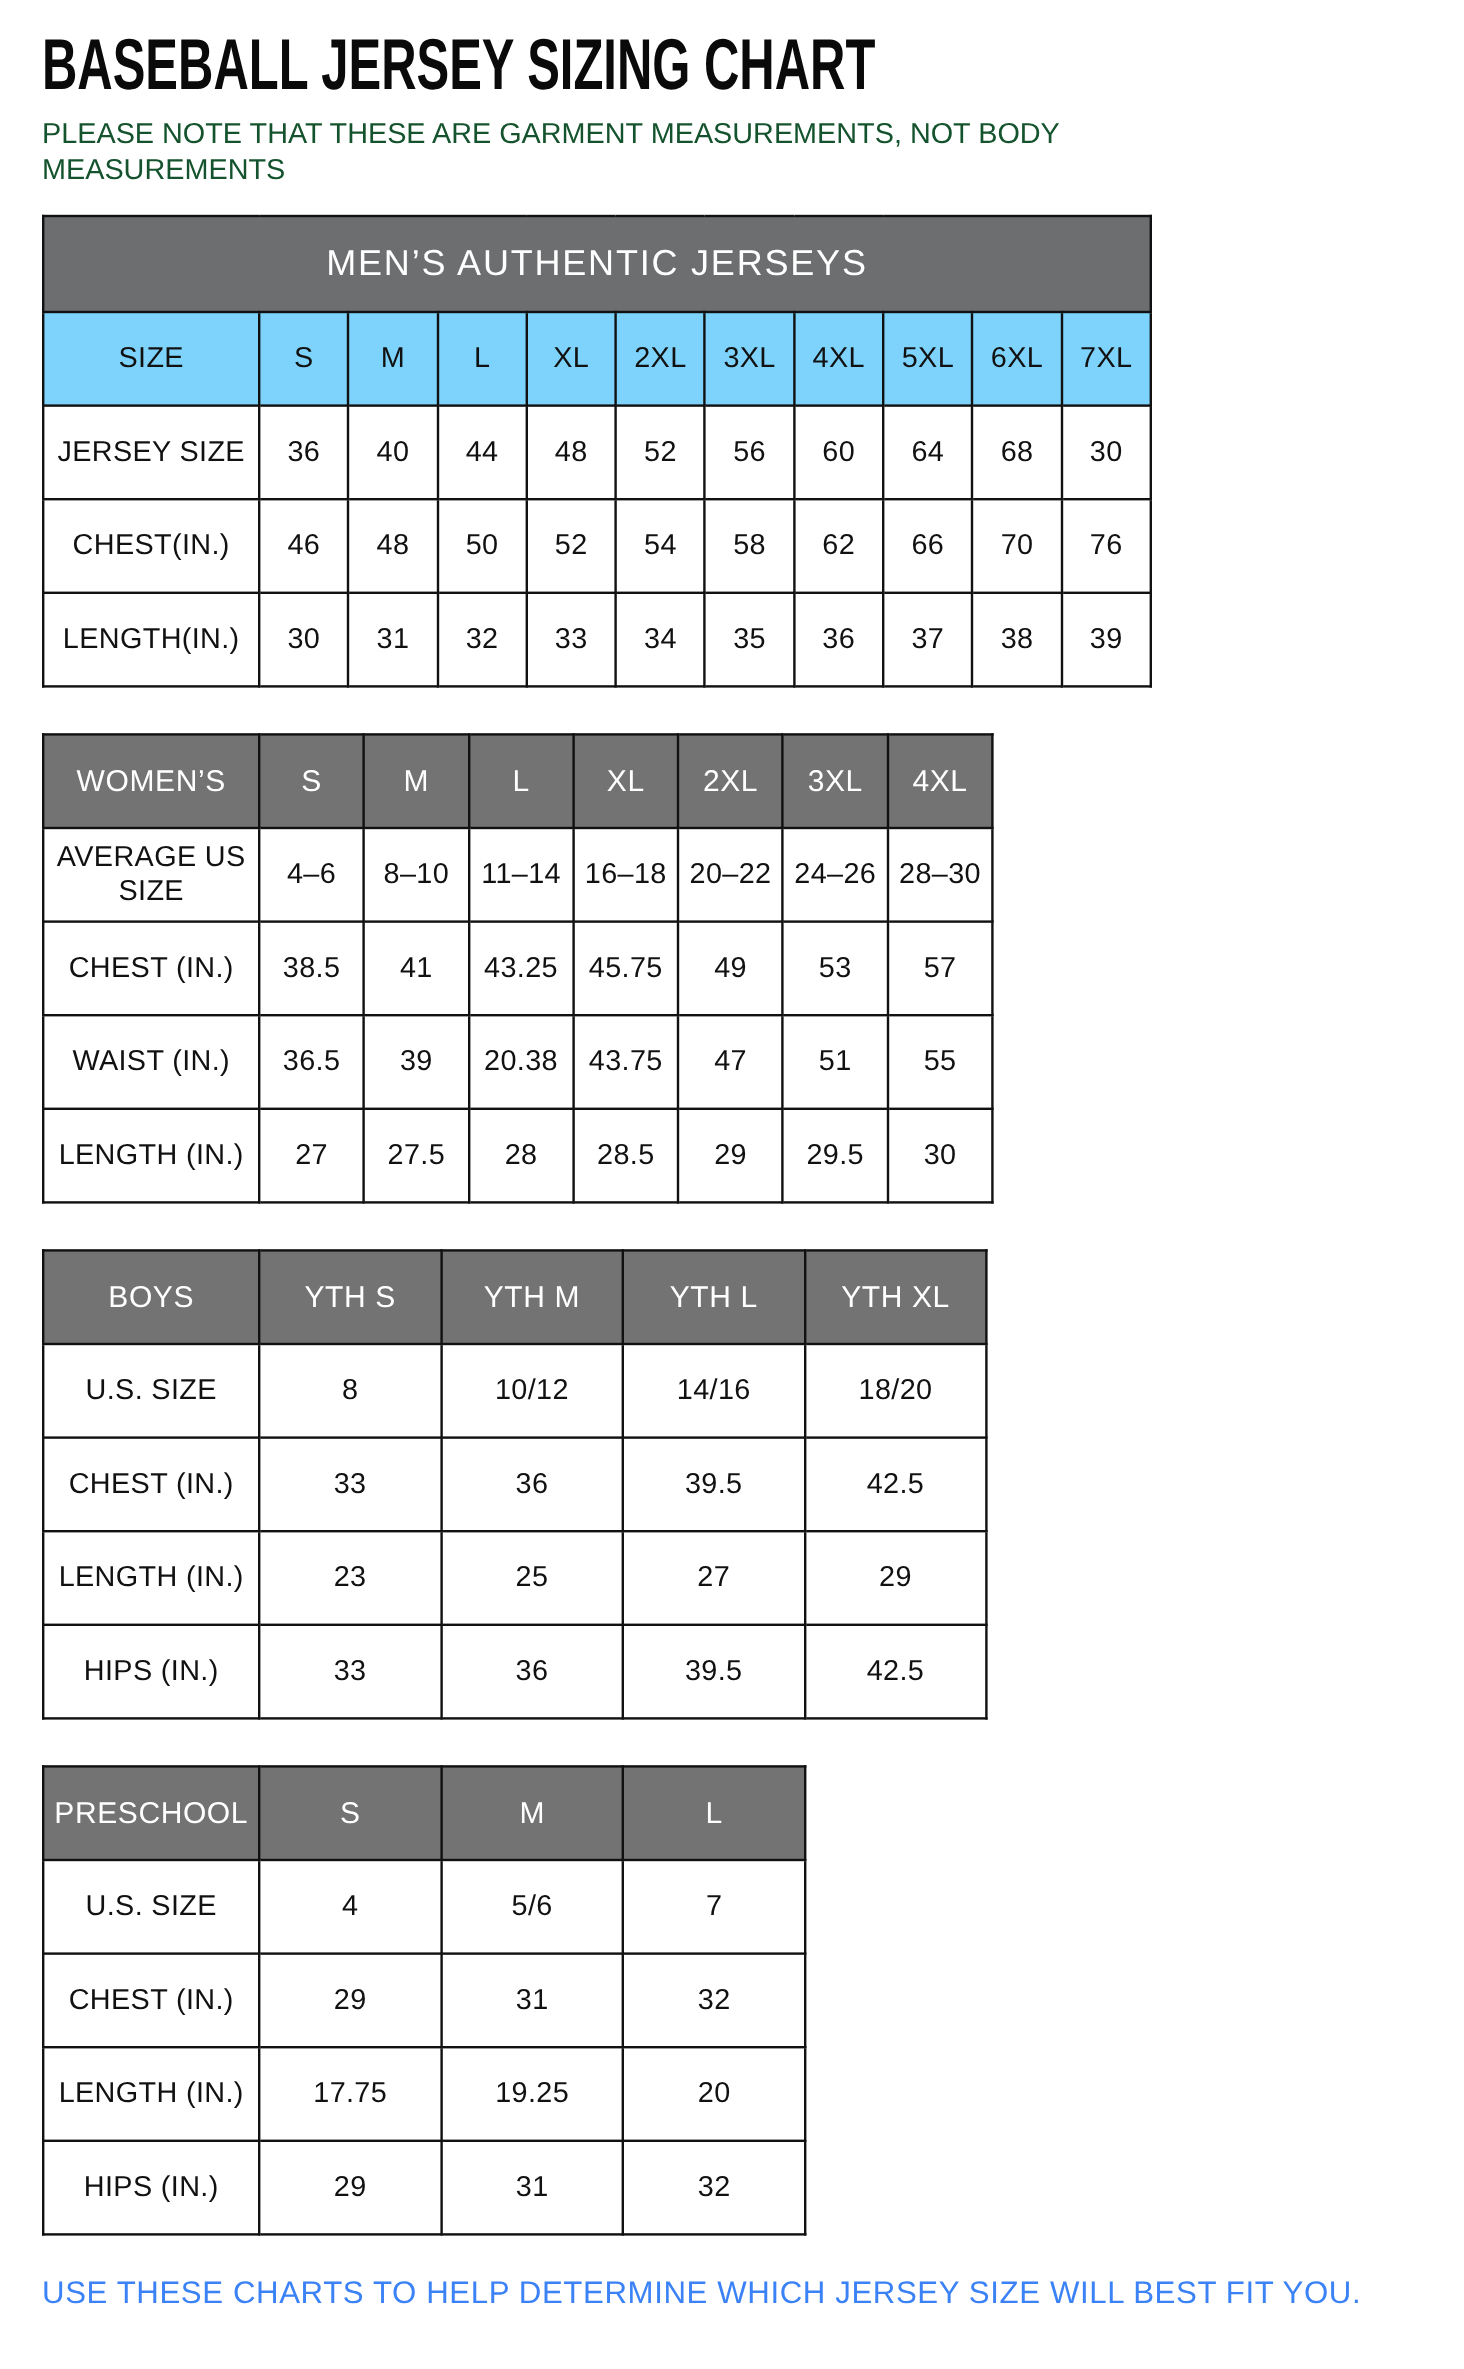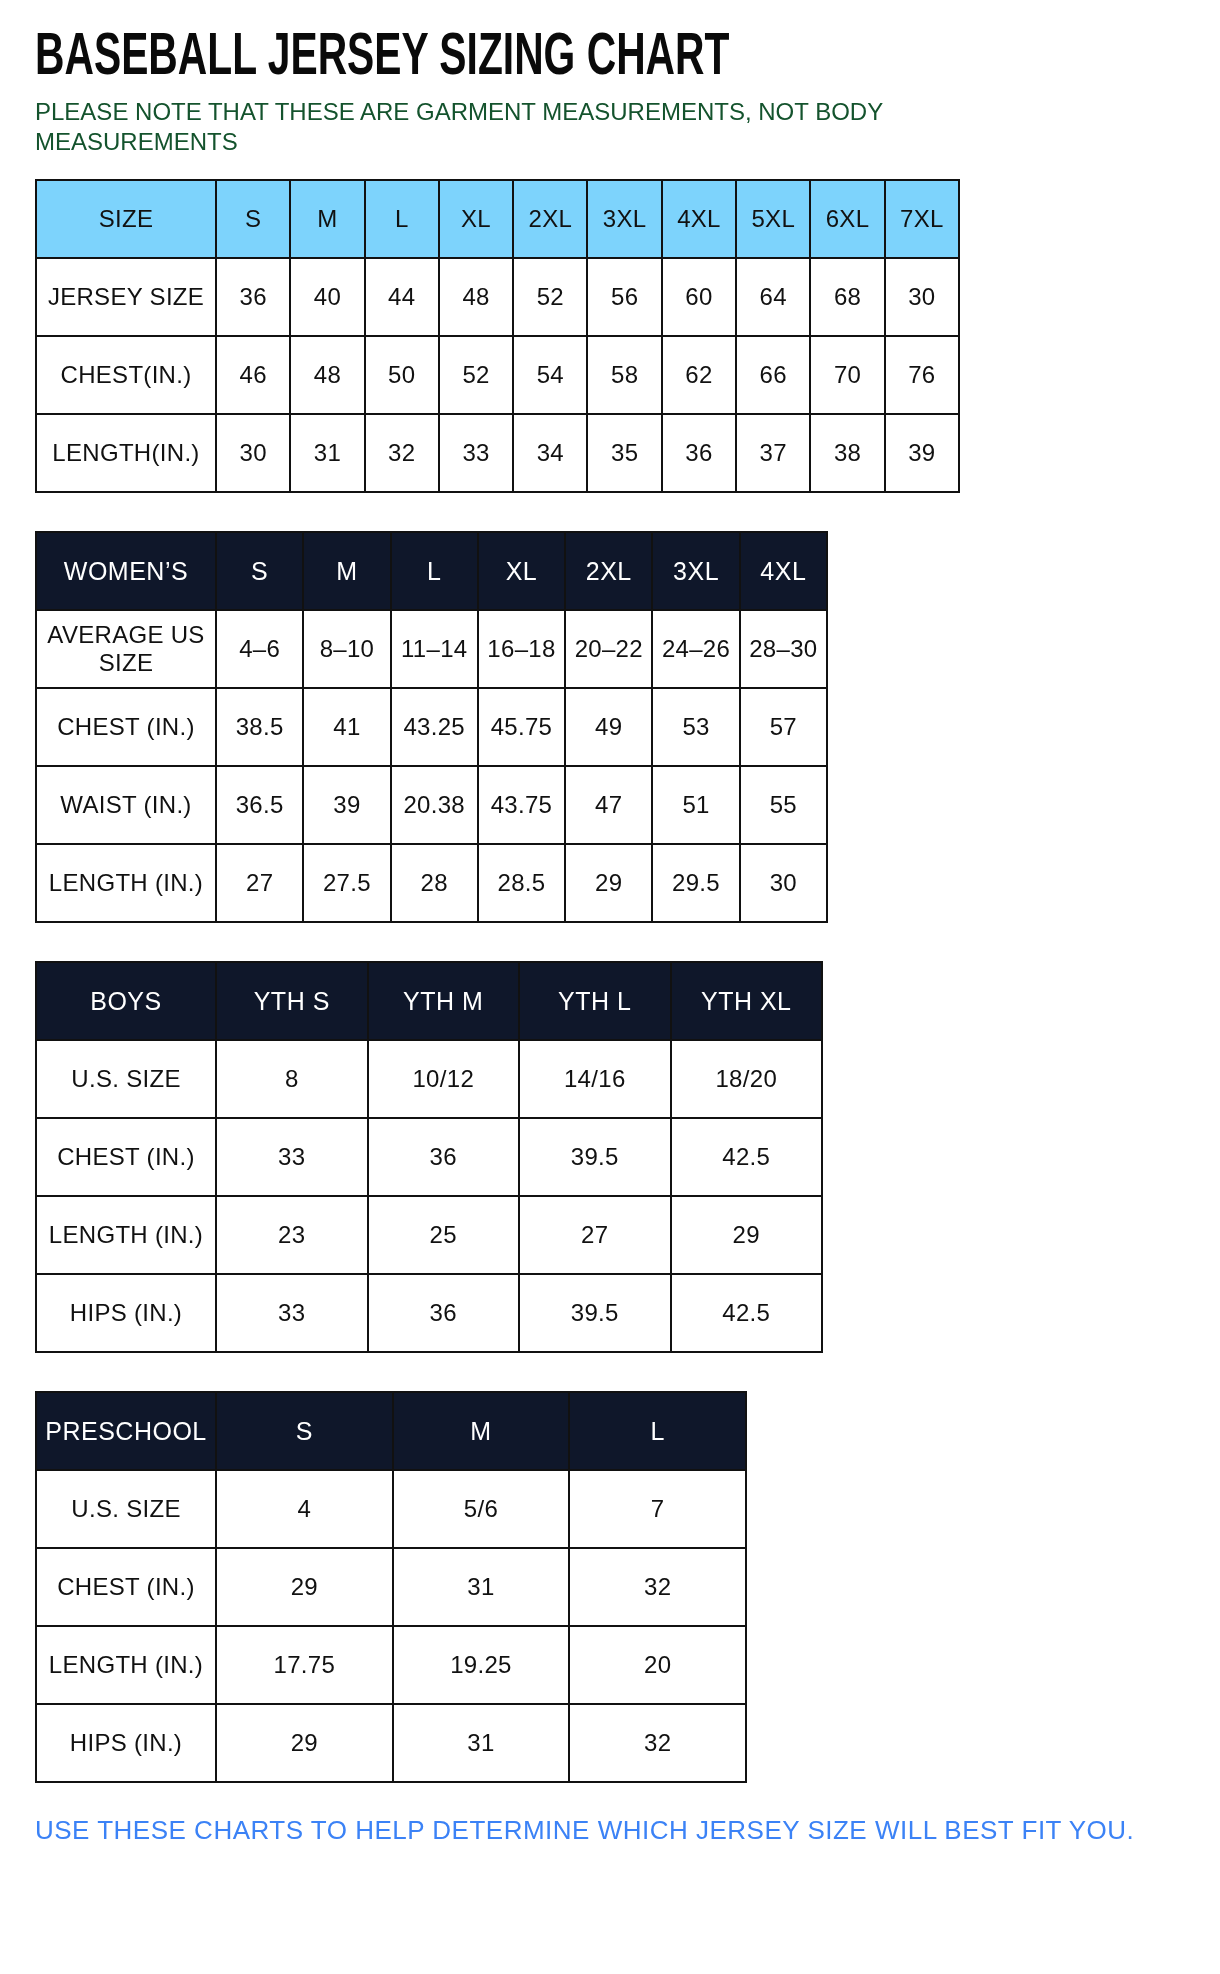--- a/index.html
+++ b/index.html
@@ -32,21 +32,21 @@
 
   table.sizing {
     border-collapse: collapse;
     table-layout: fixed;
   }
   .mt-first { margin-top: 22px; }
   .mt { margin-top: 38px; }
   .w-mens { width: 925px; }
   .w-womens { width: 793px; }
   .w-boys { width: 788px; }
-  .w-preschool { width: 712px; }
+  .w-preschool { width: 637px; }
   col.c-label { width: 180px; }
 
   table.sizing td {
     border: 2px solid #111111;
     height: 78px;
     text-align: center;
     vertical-align: middle;
     font-size: 24px;
     padding: 2px 4px;
     letter-spacing: 0.3px;
@@ -54,21 +54,21 @@
     color: #111111;
   }
   tr.banner-row td {
     background: #6d6e70;
     color: #ffffff;
     font-size: 30px;
     letter-spacing: 1.5px;
     height: 80px;
   }
   tr.header-row.gray td {
-    background: #0f172a;
+    background: #737373;
     color: #ffffff;
     font-size: 25px;
     letter-spacing: 0.5px;
   }
   tr.header-row.plain td { background: #7dd3fc; }
 
   .footer {
     margin: 32px 0 0 0;
     color: #3b82f6;
     font-size: 26px;
@@ -84,20 +84,23 @@
   <h1 class="title">BASEBALL JERSEY SIZING CHART</h1>
 
   <p class="note">PLEASE NOTE THAT THESE ARE GARMENT MEASUREMENTS, NOT BODY MEASUREMENTS</p>
 
   <table class="sizing mt-first w-mens">
     <colgroup>
         <col class="c-label">
         <col span="10">
       </colgroup>
     <tbody>
+        <tr class="banner-row">
+          <td colspan="11">MEN’S AUTHENTIC JERSEYS</td>
+        </tr>
         <tr class="header-row plain">
           <td>SIZE</td>
           <td>S</td>
           <td>M</td>
           <td>L</td>
           <td>XL</td>
           <td>2XL</td>
           <td>3XL</td>
           <td>4XL</td>
           <td>5XL</td>

